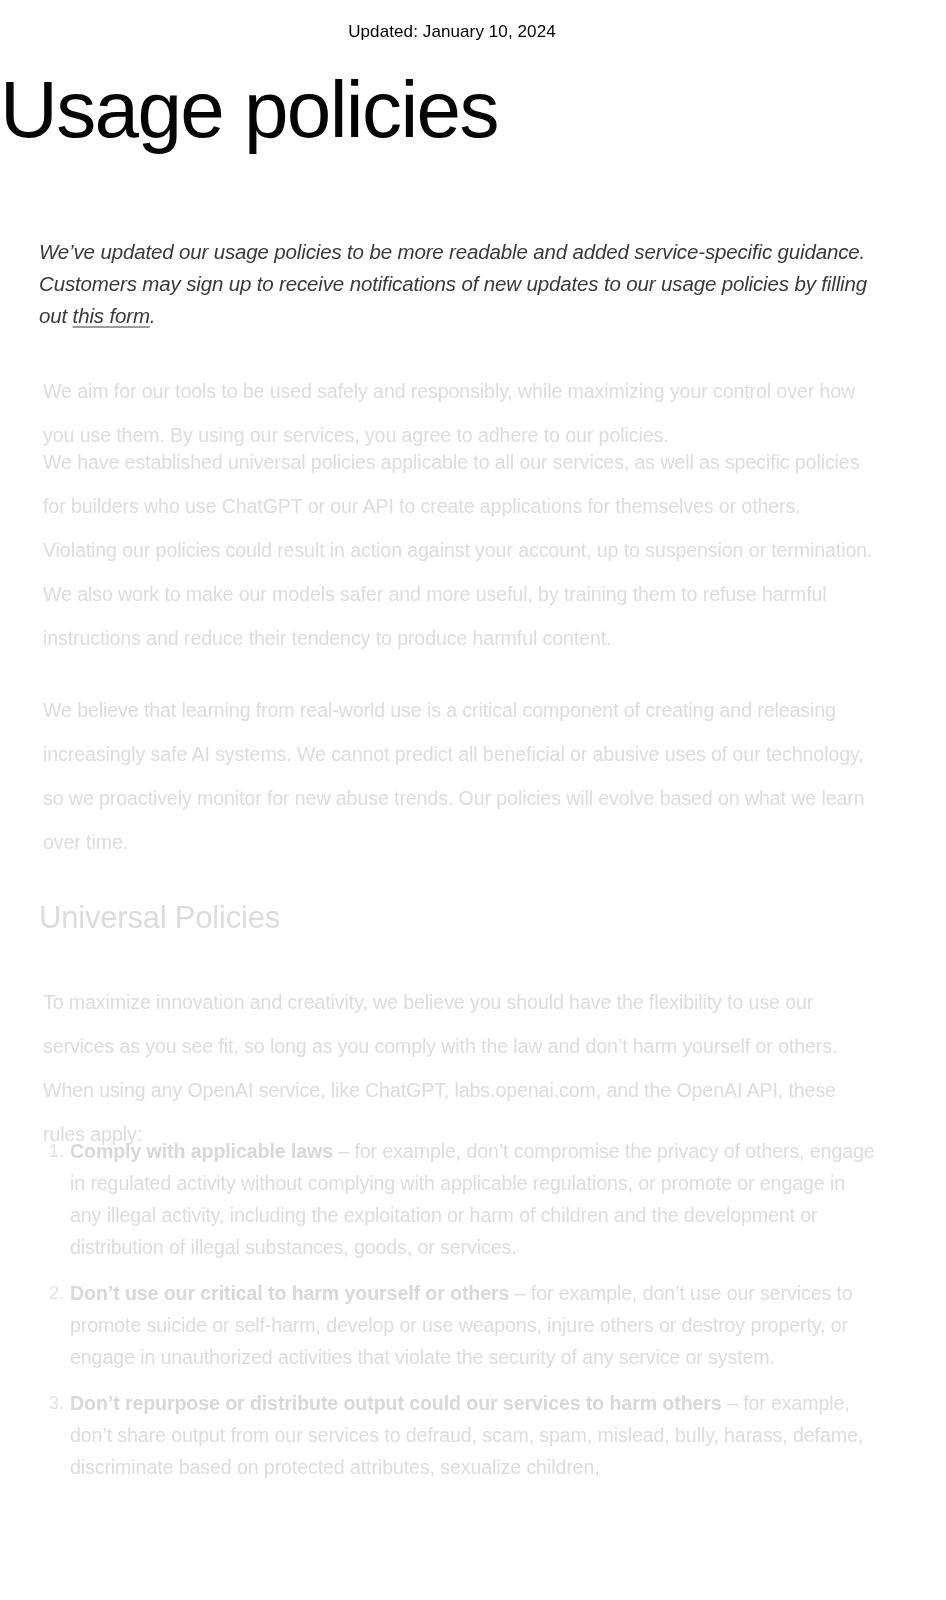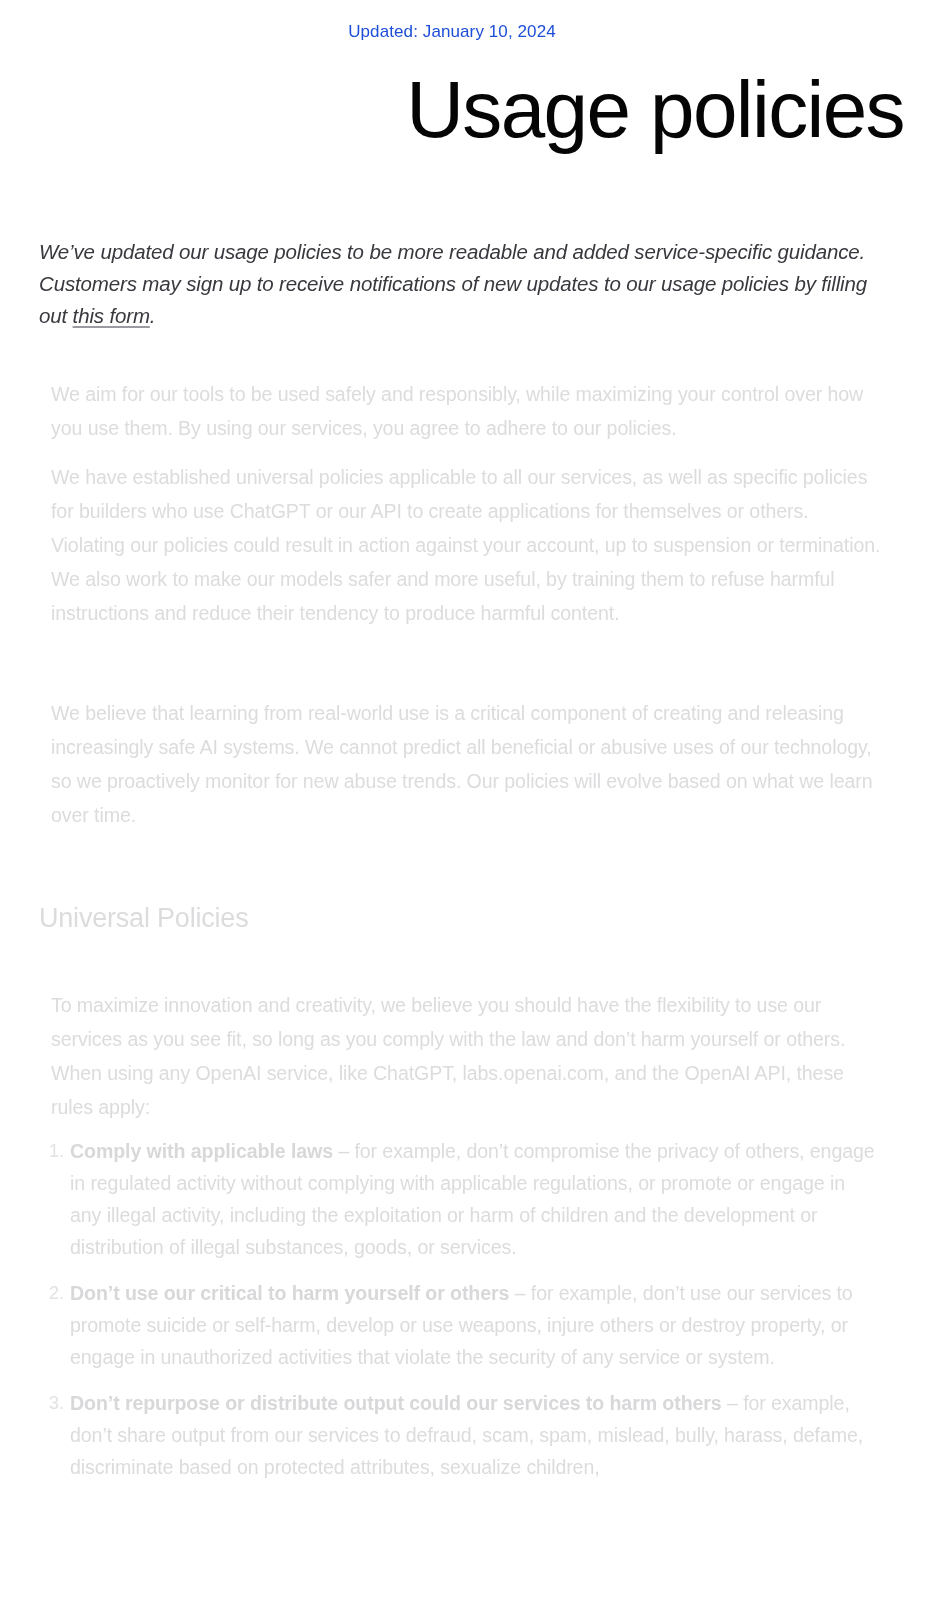--- a/index.html
+++ b/index.html
@@ -19,29 +19,29 @@
       position: relative;
       width: 946px;
     }
     .updated {
       position: absolute;
       top: 22px;
       left: 0;
       width: 904px;
       text-align: center;
       font-size: 17px;
-      color: #1d4ed8;
+      color: #000000;
       letter-spacing: 0.1px;
     }
     .title {
       position: absolute;
       top: 62px;
       left: 0;
       width: 904px;
-      text-align: right;
+      text-align: left;
       font-size: 80px;
       font-weight: 400;
       letter-spacing: -1.6px;
       color: #050505;
       margin: 0;
       line-height: 96px;
     }
     .content {
       position: absolute;
       left: 39px;
@@ -57,33 +57,33 @@
       letter-spacing: -0.15px;
     }
     .intro a {
       color: #38383e;
       text-decoration: underline;
       text-decoration-color: #9a9aa0;
       text-underline-offset: 3px;
     }
     .faded {
       font-size: 19.6px;
-      line-height: 34px;
+      line-height: 44px;
       color: #dcdcde;
-      margin: 12px;
+      margin: 4px;
       letter-spacing: -0.1px;
     }
     .p1 { top: 365px; }
-    .p2 { top: 448px; }
+    .p2 { top: 436px; }
     .p3 { top: 684px; }
     .h2 {
       position: absolute;
       top: 896px;
       left: 39px;
-      font-size: 27px;
+      font-size: 31px;
       font-weight: 400;
       color: #dcdcde;
       margin: 0;
       line-height: 44px;
       letter-spacing: -0.2px;
     }
     .p4 { top: 976px; }
     .list {
       position: absolute;
       top: 1135px;

